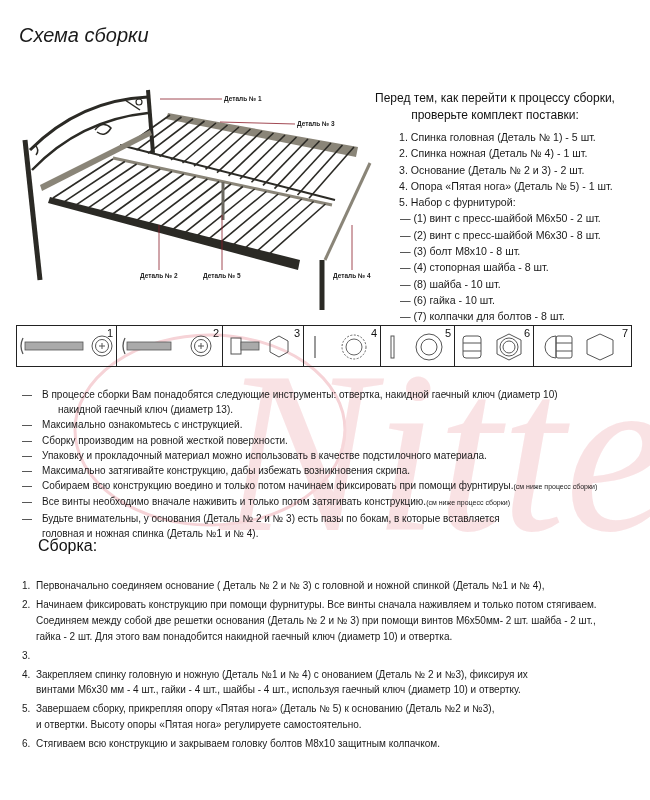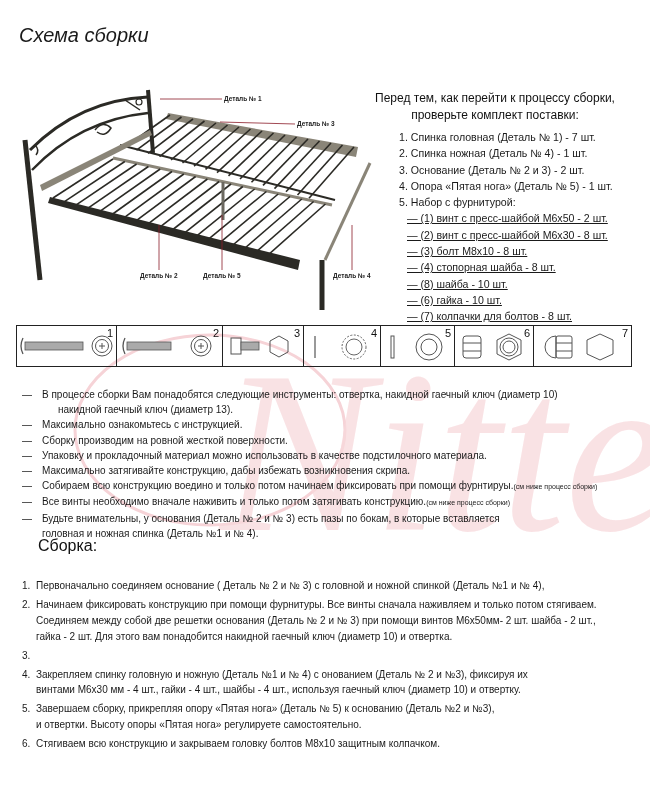--- a/index.html
+++ b/index.html
@@ -5,21 +5,21 @@
     html, body { margin: 0; padding: 0; background: #ffffff; }
     body { width: 650px; height: 800px; position: relative; overflow: hidden; font-family: "Liberation Sans", sans-serif; color: #1a1a1a; }
     .watermark { position: absolute; left: 70px; top: 300px; width: 600px; height: 300px; pointer-events: none; }
     .title { position: absolute; left: 19px; top: 24px; font-size: 20px; font-style: italic; color: #1a1a1a; }
     .diagram { position: absolute; left: 0; top: 85px; width: 380px; height: 225px; }
     .part-label { font-family: "Liberation Sans", sans-serif; font-size: 6.5px; font-weight: bold; fill: #222; }
 
     .kit { position: absolute; left: 345px; top: 90px; width: 300px; }
     .kit-heading { text-align: center; font-size: 12px; line-height: 17px; color: #111; margin: 0 0 5px 0; }
     .kit-list { font-size: 10.6px; line-height: 16.3px; margin-left: 54px; }
-    .kit-sub { margin-left: 8px; text-decoration: underline; }
+    .kit-sub { margin-left: 1px; }
 
     .hw-strip { position: absolute; left: 16px; top: 325px; width: 616px; height: 42px; border: 1px solid #222; display: flex; box-sizing: border-box; }
     .hw-cell { position: relative; border-right: 1px solid #222; height: 100%; box-sizing: border-box; }
     .hw-cell:last-child { border-right: none; }
     .hw-num { position: absolute; right: 3px; top: 1px; font-size: 11px; color: #111; }
     .hw-cell svg { position: absolute; left: 0; top: 0; }
 
     .notes { position: absolute; left: 22px; top: 387px; width: 620px; font-size: 10px; line-height: 15.2px; color: #1a1a1a; }
     .note { display: flex; }
     .note .dash { width: 20px; flex: none; }
@@ -123,21 +123,21 @@
   <text class="part-label" x="203" y="193">Деталь № 5</text>
   <text class="part-label" x="333" y="193">Деталь № 4</text>
 </svg>
 
 <div class="kit">
   <div class="kit-heading">
     <div>Перед тем, как перейти к процессу сборки,</div>
     <div>проверьте комплект поставки:</div>
   </div>
   <div class="kit-list">
-    <div>1. Спинка головная (Деталь № 1) - 7 шт.</div>
+    <div>1. Спинка головная (Деталь № 1) - 5 шт.</div>
     <div>2. Спинка ножная (Деталь № 4) - 1 шт.</div>
     <div>3. Основание (Деталь № 2 и 3) - 2 шт.</div>
     <div>4. Опора «Пятая нога» (Деталь № 5) - 1 шт.</div>
     <div>5. Набор с фурнитурой:</div>
     <div class="kit-sub">
       <div>— (1) винт с пресс-шайбой М6х50 - 2 шт.</div>
       <div>— (2) винт с пресс-шайбой М6х30 - 8 шт.</div>
       <div>— (3) болт М8х10 - 8 шт.</div>
       <div>— (4) стопорная шайба - 8 шт.</div>
       <div>— (8) шайба - 10 шт.</div>

